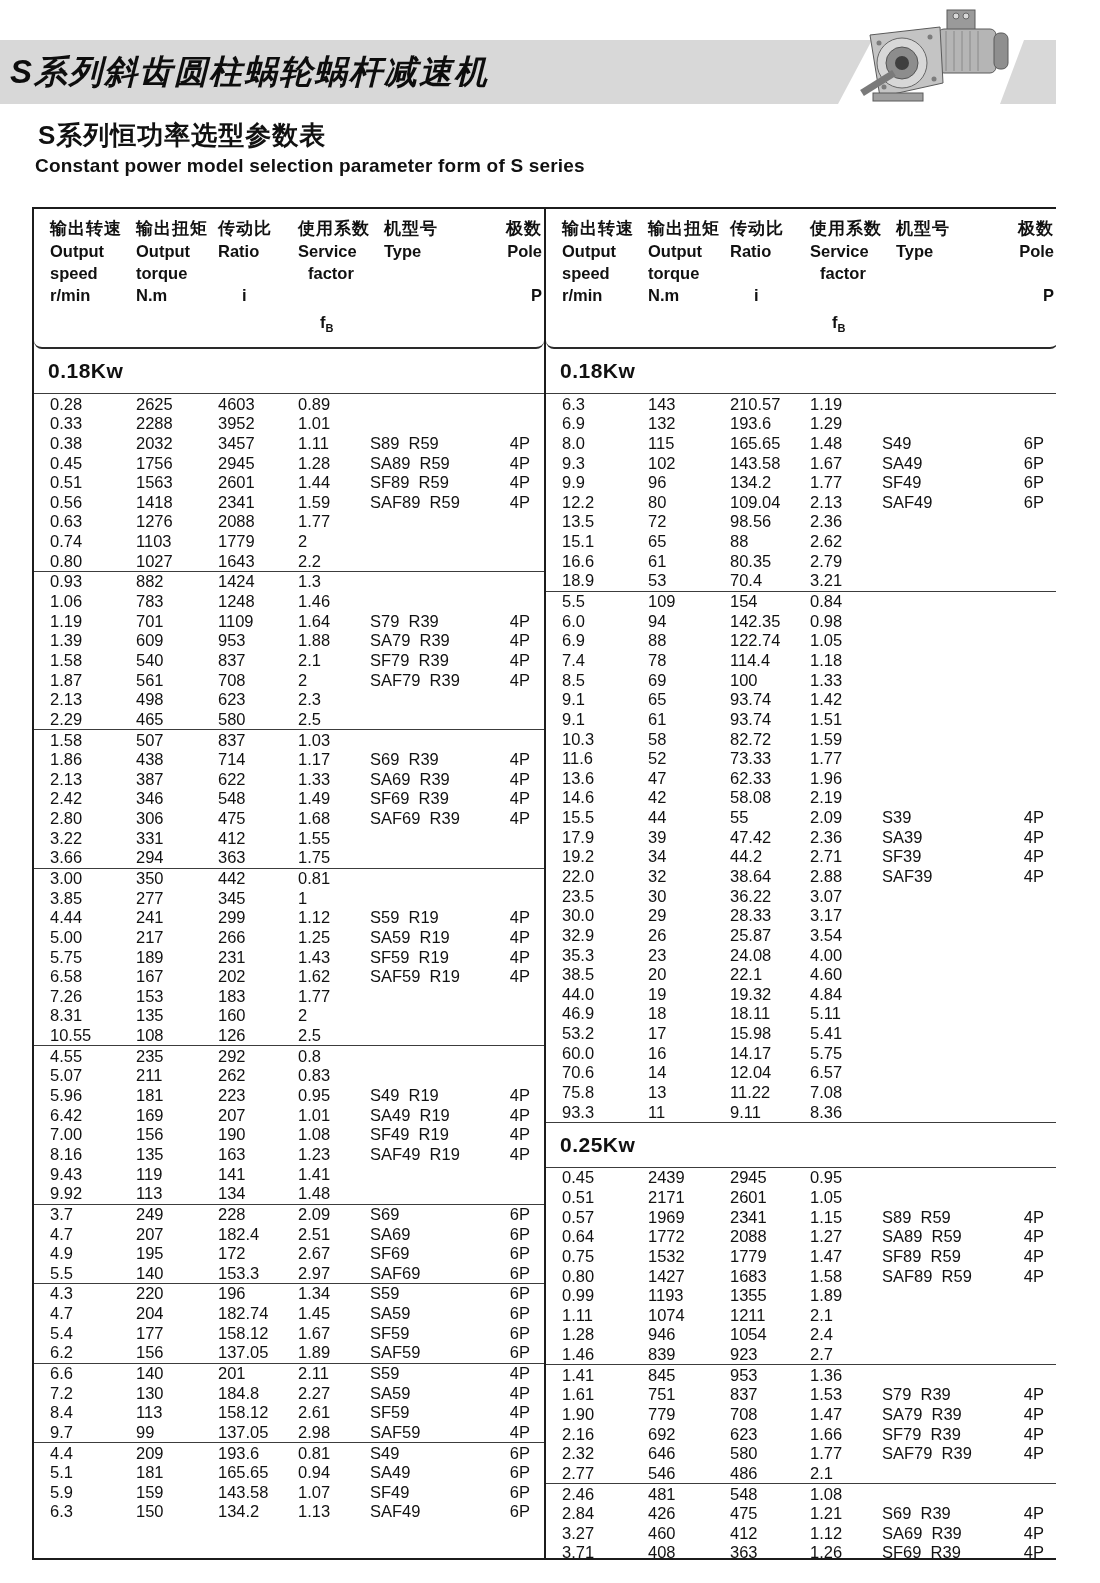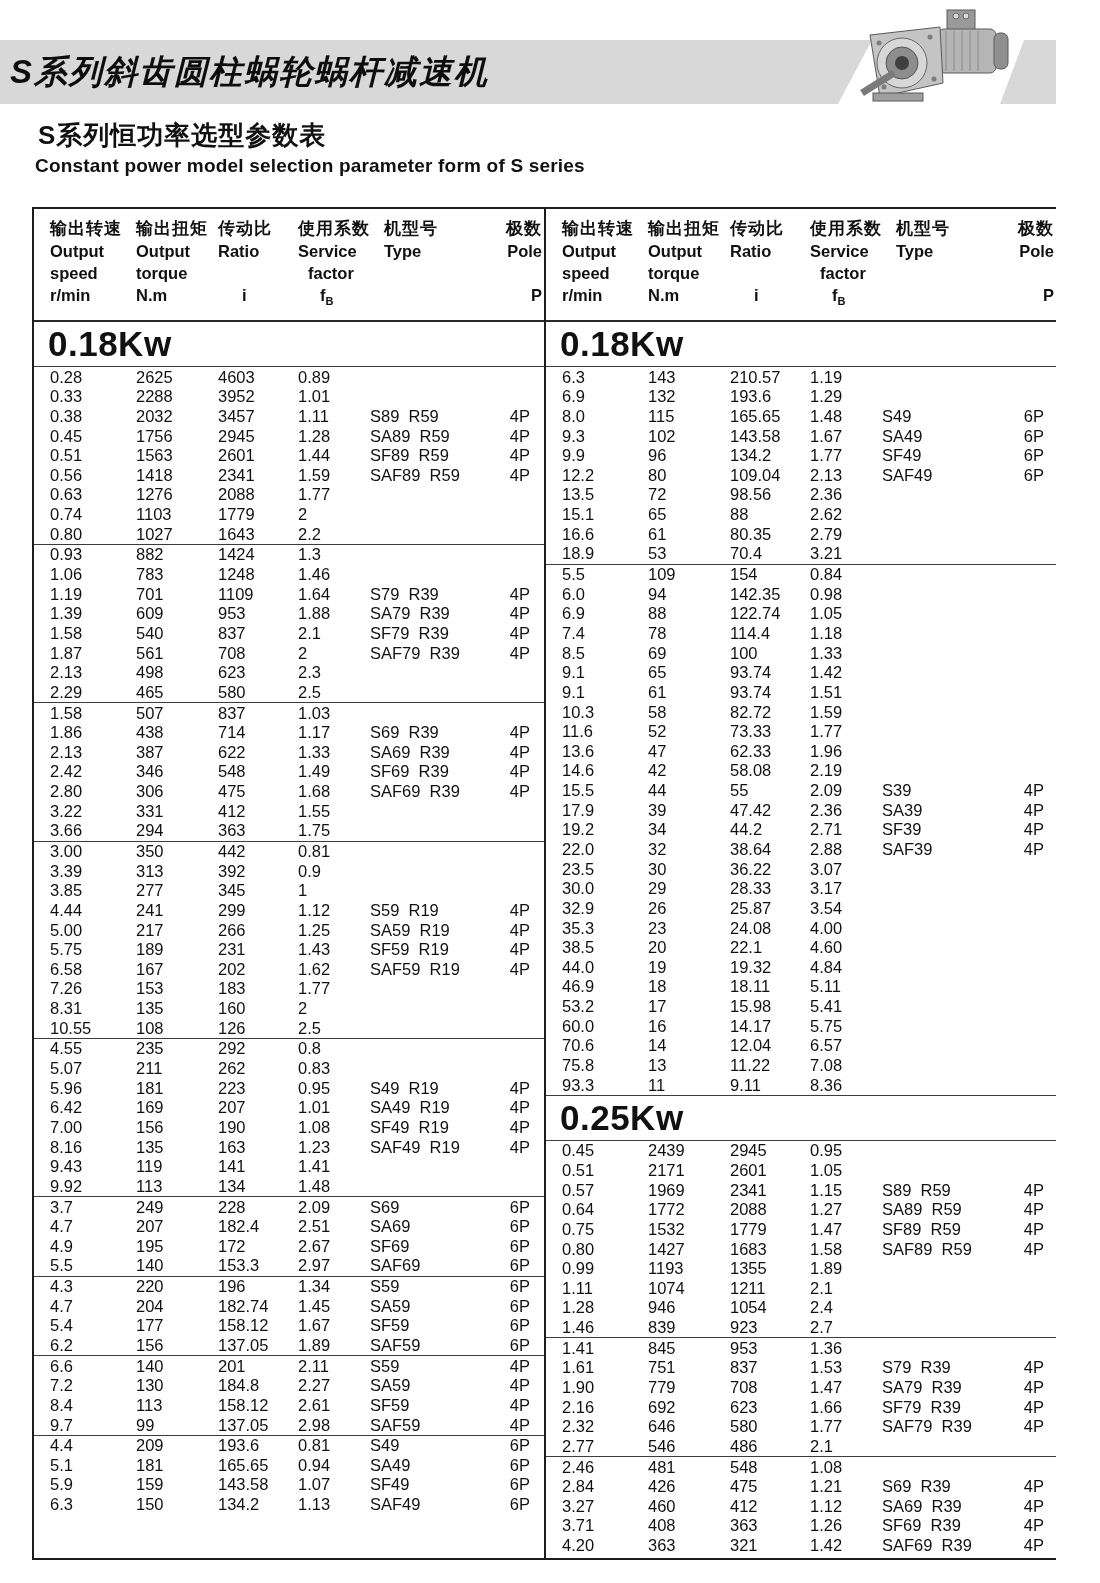--- a/index.html
+++ b/index.html
@@ -35,34 +35,34 @@
   }
   .half { width:50%; display:flex; flex-direction:column; }
   .half.left { border-right:2px solid #1c1c1c; }
 
   .grid6 {
     display:grid;
     grid-template-columns:86px 82px 80px 72px 136px 1fr;
     padding-left:16px; padding-right:14px;
   }
 
-  .thead { border-bottom:2px solid #2a2a2a; padding-top:9px; padding-bottom:8px; font-weight:bold; }
+  .thead { border-bottom:2px solid #2a2a2a; padding-top:9px; padding-bottom:8px; font-weight:bold;border-radius:8px; }
   .thead .hcol { font-size:16.5px; line-height:22px; }
   .thead .zh { font-size:17px; letter-spacing:1px; white-space:nowrap; }
   .hcol.c-ratio .unit { padding-left:24px; }
   .hcol.c-factor .en2 { padding-left:10px; }
-  .hcol.c-factor .unit { padding-left:22px; }
+  .hcol.c-factor .unit { padding-left:22px;margin-top:27px; }
   .hcol.c-type  { padding-left:14px; }
   .hcol.c-pole  { text-align:right; }
   .hline-empty { visibility:hidden; }
   sub { font-size:11px; }
 
   .power-label {
     height:44px; display:flex; align-items:center;
-    padding-left:14px; font-size:35px; font-weight:bold; letter-spacing:0.5px;
+    padding-left:14px; font-size:21px; font-weight:bold; letter-spacing:0.5px;
   }
   .group { border-top:1.5px solid #3c3c3c; }
   .section:first-child > .group:first-of-type { border-top:none; }
   .section + .section { border-top:1.5px solid #3c3c3c; }
 
   .row { height:19.65px; align-items:center; font-size:16.5px; }
   .cell { white-space:pre; overflow:visible; }
   .cell-pole { text-align:right; }
 </style>
 </head>
@@ -344,28 +344,20 @@
             <div class="group">
               <div class="row grid6">
                 <div class="cell cell-speed">3.00</div>
                 <div class="cell cell-torque">350</div>
                 <div class="cell cell-ratio">442</div>
                 <div class="cell cell-factor">0.81</div>
                 <div class="cell cell-type"></div>
                 <div class="cell cell-pole"></div>
               </div>
               <div class="row grid6">
-                <div class="cell cell-speed">3.39</div>
-                <div class="cell cell-torque">313</div>
-                <div class="cell cell-ratio">392</div>
-                <div class="cell cell-factor">0.9</div>
-                <div class="cell cell-type"></div>
-                <div class="cell cell-pole"></div>
-              </div>
-              <div class="row grid6">
                 <div class="cell cell-speed">3.85</div>
                 <div class="cell cell-torque">277</div>
                 <div class="cell cell-ratio">345</div>
                 <div class="cell cell-factor">1</div>
                 <div class="cell cell-type"></div>
                 <div class="cell cell-pole"></div>
               </div>
               <div class="row grid6">
                 <div class="cell cell-speed">4.44</div>
                 <div class="cell cell-torque">241</div>

